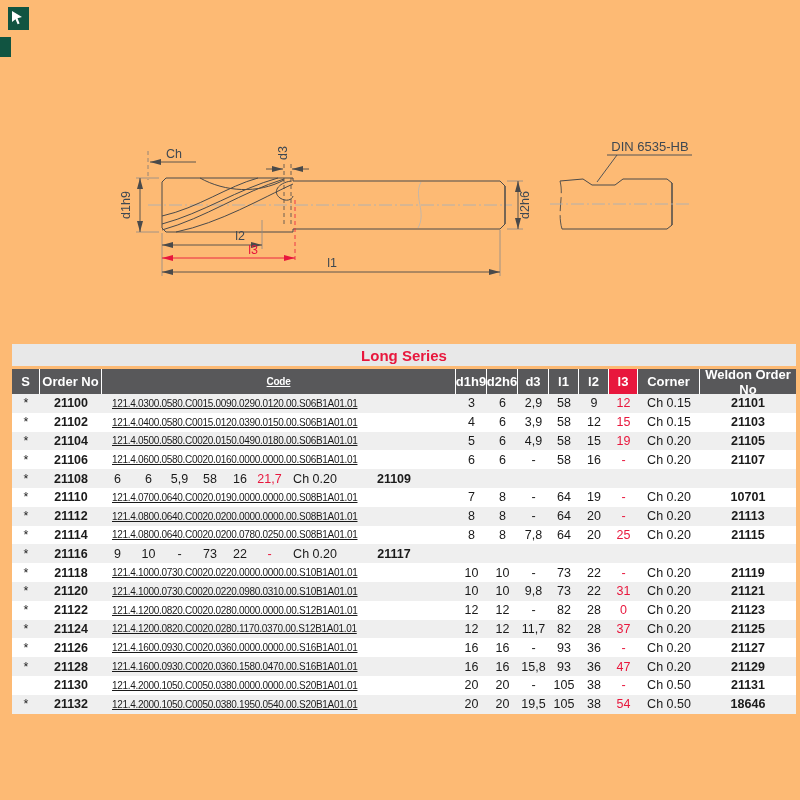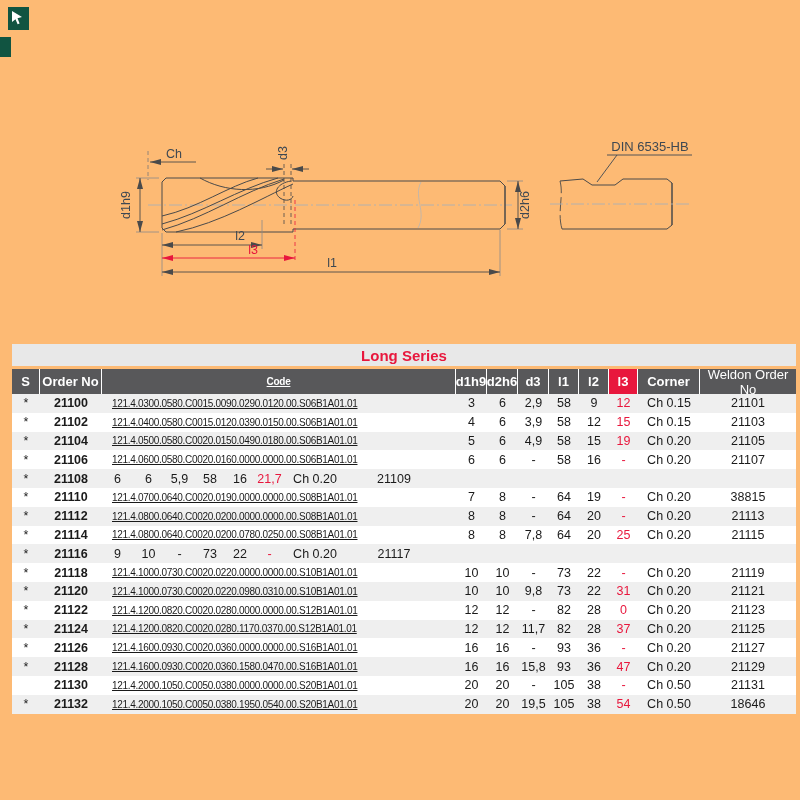--- a/index.html
+++ b/index.html
@@ -32,21 +32,21 @@
   .col-s{width:28px;}
   .col-order{width:62px;font-weight:bold;}
   .col-code{width:354px;justify-content:flex-start;padding-left:10px;font-size:10px;letter-spacing:-0.3px;text-decoration:underline;}
   .col-d1h9{width:31px;}
   .col-d2h6{width:31px;}
   .col-d3{width:31px;}
   .col-l1{width:30px;}
   .col-l2{width:30px;}
   .col-l3{width:29px;color:#e8173d;}
   .col-corner{width:62px;}
-  .col-weldon{width:96px;font-weight:normal;}
+  .col-weldon{width:96px;font-weight:bold;}
 </style>
 </head>
 <body>
 
 <div id="page">
 
   <div class="mark1">
     <svg width="14" height="16" viewBox="0 0 14 16">
       <path d="M1,1 L11,7 L6.5,8.2 L8.6,13.5 L6.6,14.3 L4.5,9.2 L1,12 Z" fill="#ffffff"></path>
     </svg>
@@ -149,21 +149,21 @@
       <div class="hcell col-s">S</div>
       <div class="hcell col-order">Order No</div>
       <div class="hcell col-code" style="justify-content:center;padding-left:0">Code</div>
       <div class="hcell col-d1h9">d1h9</div>
       <div class="hcell col-d2h6">d2h6</div>
       <div class="hcell col-d3">d3</div>
       <div class="hcell col-l1">l1</div>
       <div class="hcell col-l2">l2</div>
       <div class="hcell col-l3 hl3" style="color:#fff">l3</div>
       <div class="hcell col-corner">Corner</div>
-      <div class="hcell col-weldon" style="font-weight:400">Weldon Order No</div>
+      <div class="hcell col-weldon" style="font-weight:700">Weldon Order No</div>
     </div>
     <div id="tbody">
         <div class="trow odd">
           <div class="cell col-s">*</div>
           <div class="cell col-order">21100</div>
           <div class="cell col-code">121.4.0300.0580.C0015.0090.0290.0120.00.S06B1A01.01</div>
           <div class="cell col-d1h9">3</div>
           <div class="cell col-d2h6">6</div>
           <div class="cell col-d3">2,9</div>
           <div class="cell col-l1">58</div>
@@ -227,21 +227,21 @@
           <div class="cell col-s">*</div>
           <div class="cell col-order">21110</div>
           <div class="cell col-code">121.4.0700.0640.C0020.0190.0000.0000.00.S08B1A01.01</div>
           <div class="cell col-d1h9">7</div>
           <div class="cell col-d2h6">8</div>
           <div class="cell col-d3">-</div>
           <div class="cell col-l1">64</div>
           <div class="cell col-l2">19</div>
           <div class="cell col-l3">-</div>
           <div class="cell col-corner">Ch 0.20</div>
-          <div class="cell col-weldon">38815</div>
+          <div class="cell col-weldon">10701</div>
         </div>
         <div class="trow odd">
           <div class="cell col-s">*</div>
           <div class="cell col-order">21112</div>
           <div class="cell col-code">121.4.0800.0640.C0020.0200.0000.0000.00.S08B1A01.01</div>
           <div class="cell col-d1h9">8</div>
           <div class="cell col-d2h6">8</div>
           <div class="cell col-d3">-</div>
           <div class="cell col-l1">64</div>
           <div class="cell col-l2">20</div>

